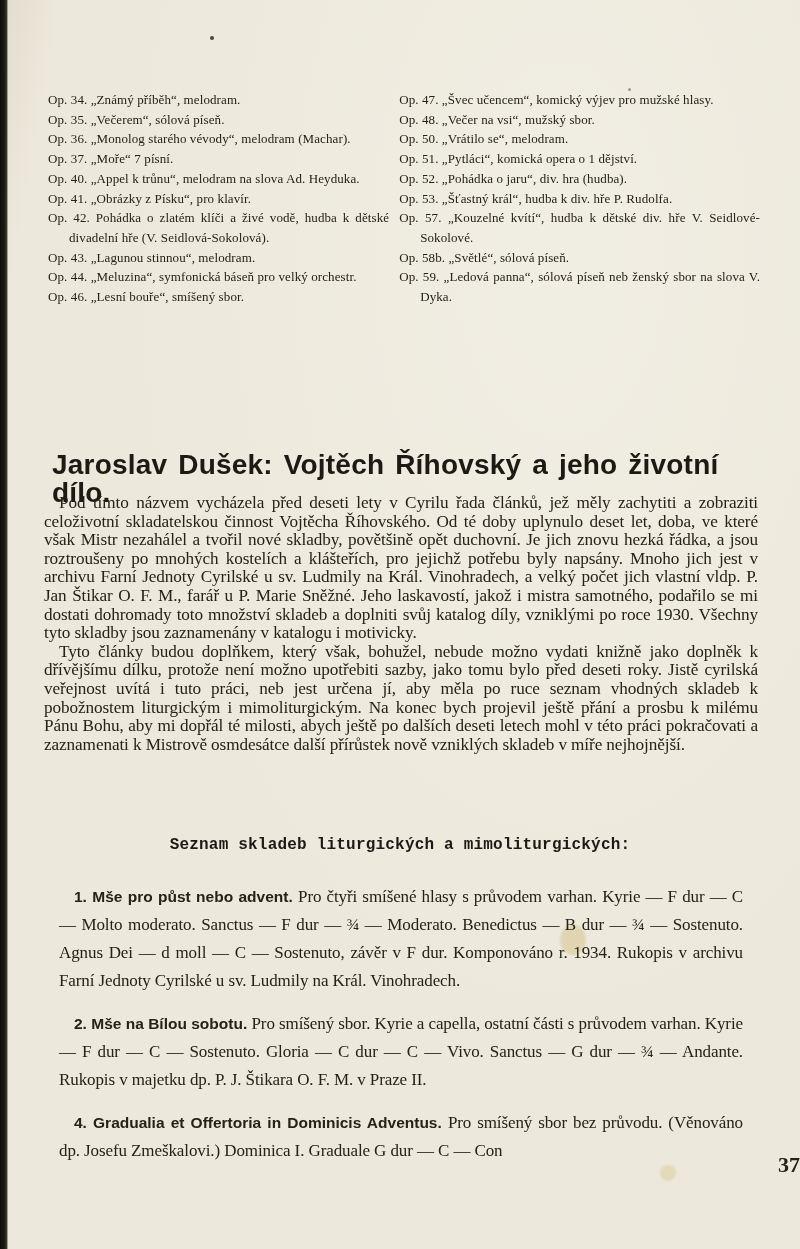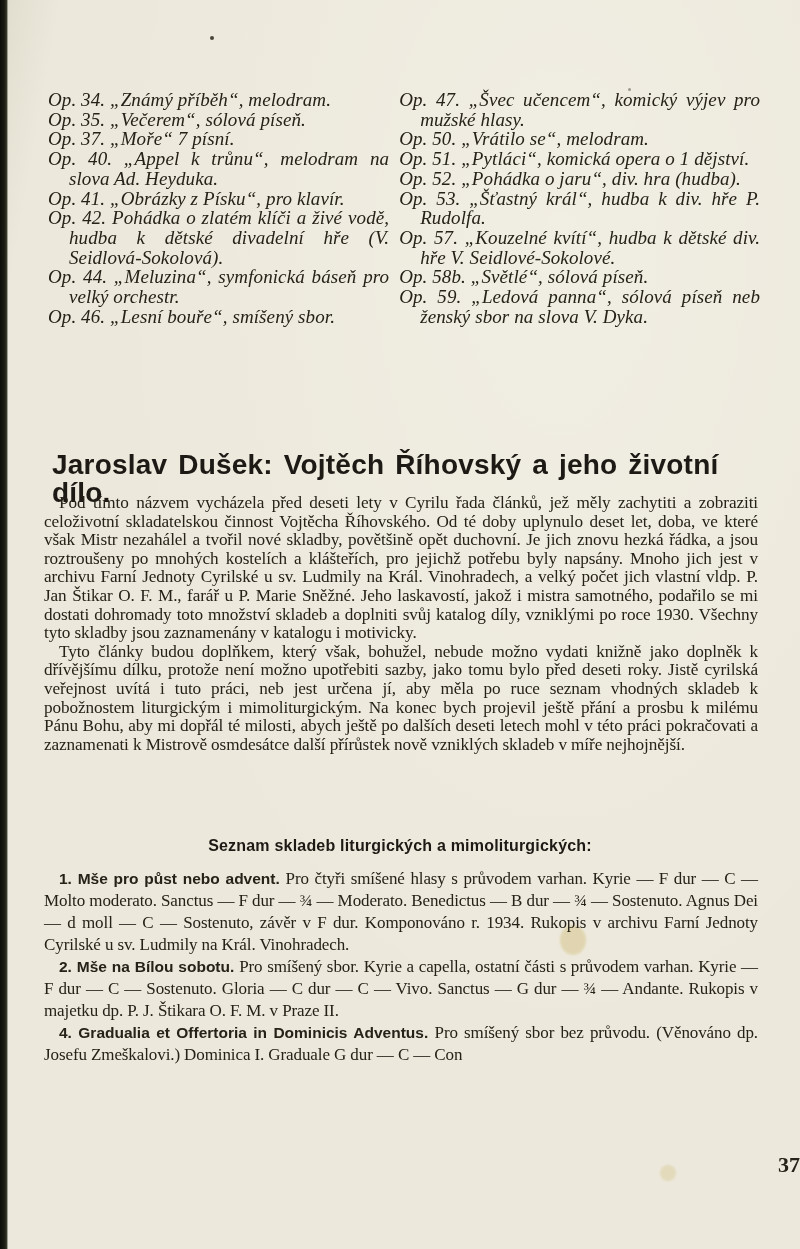--- a/index.html
+++ b/index.html
@@ -31,25 +31,24 @@
 
   
   .oplist{
     position:absolute;top:90px;left:48px;width:712px;
     display:flex;gap:10px;
   }
   .opcol{width:346px;}
   .opcol.right{width:366px;}
   .op-entry{
     margin:0;
-    font-size:19px;line-height:19.7px;
+    font-size:13px;line-height:19.7px;
     text-align:justify;
     padding-left:21px;text-indent:-21px; 
     letter-spacing:.1px;
-    font-style:italic;
   }
 
   
   .article-title{
     position:absolute;top:443px;left:44px;width:714px;
     margin:8px;
     font-family:"Liberation Sans","DejaVu Sans",sans-serif;
     font-weight:bold;font-size:28px;line-height:28px;
     letter-spacing:.2px;word-spacing:3px;
     color:#1d1a15;
@@ -61,30 +60,30 @@
     margin:0;
     font-size:17.2px;line-height:18.6px;
     text-align:justify;text-indent:15px;
     letter-spacing:-.1px;
   }
 
   
   .section-heading{
     position:absolute;top:836px;left:0;width:800px;
     margin:0;text-align:center;
-    font-family:Liberation Sans, sans-serif;
+    font-family:Liberation Mono, monospace;
     font-weight:bold;font-size:16px;line-height:19px;
     color:#1d1a15;letter-spacing:.2px;
   }
   .work-items{
     position:absolute;top:868px;left:44px;width:714px;
   }
   .num-item{
-    margin:0;
-    font-size:17px;line-height:22px;
+    margin:15px;
+    font-size:17px;line-height:28px;
     text-align:justify;text-indent:15px;
     letter-spacing:-.1px;
   }
   .num-item .lead{
     font-family:"Liberation Sans","DejaVu Sans",sans-serif;
     font-weight:bold;font-size:15.5px;
     letter-spacing:0;
   }
 
   .page-number{
@@ -101,29 +100,32 @@
   <div class="edge-left"></div>
   <div class="speck" style="left:210px;top:36px;width:4px;height:4px;"></div>
   <div class="speck" style="left:628px;top:88px;width:3px;height:3px;opacity:.5;"></div>
   <div class="stain" style="left:560px;top:925px;width:26px;height:30px;"></div>
   <div class="stain" style="left:660px;top:1165px;width:16px;height:16px;opacity:.25;"></div>
 
   <div class="oplist">
     <div class="opcol left">
         <p class="op-entry">Op. 34. „Známý příběh“, melodram.</p>
         <p class="op-entry">Op. 35. „Večerem“, sólová píseň.</p>
+        <p class="op-entry">Op. 36. „Monolog starého vévody“, melodram (Machar).</p>
         <p class="op-entry">Op. 37. „Moře“ 7 písní.</p>
         <p class="op-entry">Op. 40. „Appel k trůnu“, melodram na slova Ad. Heyduka.</p>
         <p class="op-entry">Op. 41. „Obrázky z Písku“, pro klavír.</p>
         <p class="op-entry">Op. 42. Pohádka o zlatém klíči a živé vodě, hudba k dětské divadelní hře (V. Seidlová-Sokolová).</p>
+        <p class="op-entry">Op. 43. „Lagunou stinnou“, melodram.</p>
         <p class="op-entry">Op. 44. „Meluzina“, symfonická báseň pro velký orchestr.</p>
         <p class="op-entry">Op. 46. „Lesní bouře“, smíšený sbor.</p>
       </div>
     <div class="opcol right">
         <p class="op-entry">Op. 47. „Švec učencem“, komický výjev pro mužské hlasy.</p>
+        <p class="op-entry">Op. 48. „Večer na vsi“, mužský sbor.</p>
         <p class="op-entry">Op. 50. „Vrátilo se“, melodram.</p>
         <p class="op-entry">Op. 51. „Pytláci“, komická opera o 1 dějství.</p>
         <p class="op-entry">Op. 52. „Pohádka o jaru“, div. hra (hudba).</p>
         <p class="op-entry">Op. 53. „Šťastný král“, hudba k div. hře P. Rudolfa.</p>
         <p class="op-entry">Op. 57. „Kouzelné kvítí“, hudba k dětské div. hře V. Seidlové-Sokolové.</p>
         <p class="op-entry">Op. 58b. „Světlé“, sólová píseň.</p>
         <p class="op-entry">Op. 59. „Ledová panna“, sólová píseň neb ženský sbor na slova V. Dyka.</p>
       </div>
   </div>
 

